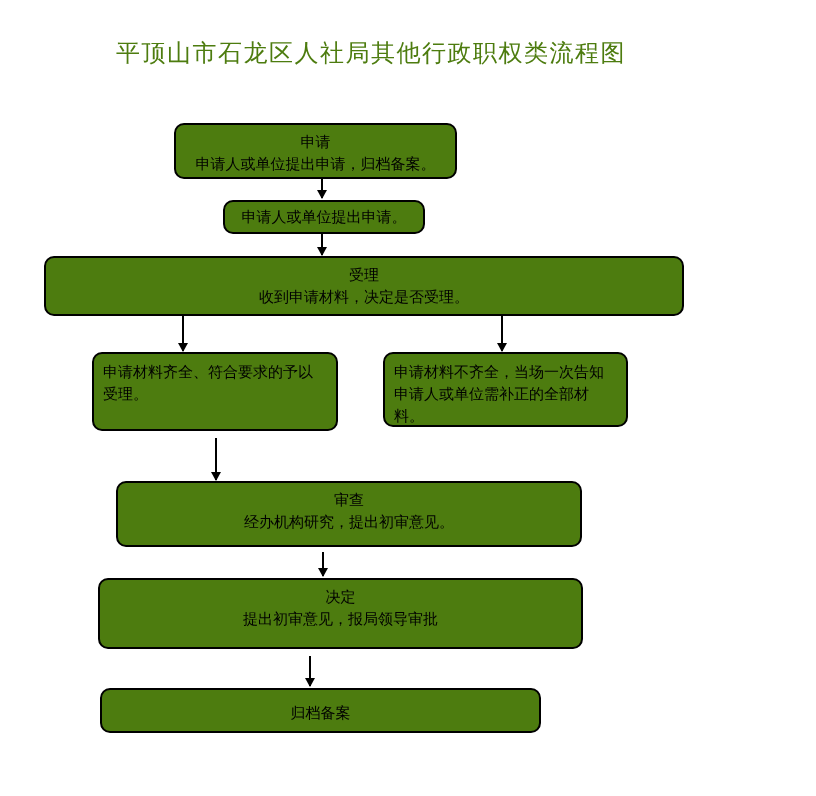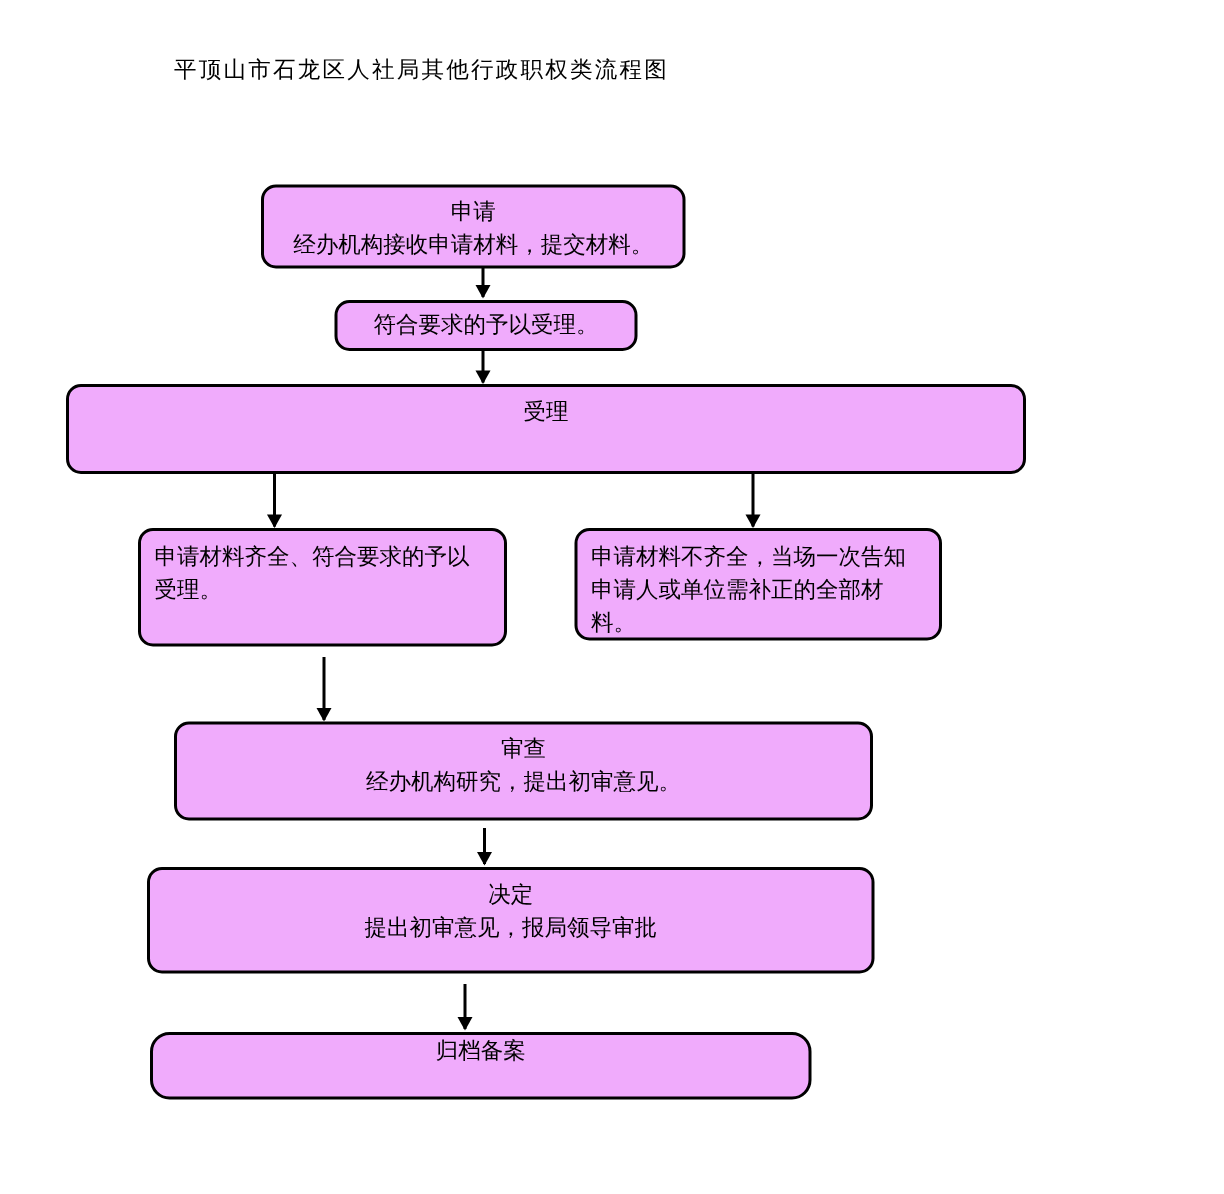--- a/index.html
+++ b/index.html
@@ -14,31 +14,31 @@
     background: #ffffff;
     font-family: "Liberation Serif", "DejaVu Serif", serif;
     color: #000000;
     overflow: hidden;
   }
   .page-title {
     position: absolute;
     left: 116px;
     top: 37px;
     width: 436px;
-    font-size: 15px;
+    font-size: 24px;
     letter-spacing: 1.5px;
     white-space: nowrap;
-    color: #000000;
+    color: #4d7c0f;
   }
   .node {
     position: absolute;
     box-sizing: border-box;
     border: 2px solid #000000;
     border-radius: 10px;
-    background: #f0abfc;
+    background: #4d7c0f;
     font-size: 15px;
     line-height: 22px;
     color: #000000;
   }
   .node.centered {
     text-align: center;
   }
   .node .heading {
     display: block;
   }
@@ -68,53 +68,54 @@
   }
 
   
   #node-apply    { left: 174px; top: 123px; width: 283px; height: 56px; padding-top: 6px; }
   #node-receive  { left: 223px; top: 200px; width: 202px; height: 34px; padding-top: 4px; }
   #node-accept   { left: 44px;  top: 256px; width: 640px; height: 60px; padding-top: 6px; }
   #node-accepted { left: 92px;  top: 352px; width: 246px; height: 79px; }
   #node-rejected { left: 383px; top: 352px; width: 245px; height: 75px; }
   #node-review   { left: 79px;  top: 481px; width: 466px; height: 66px; padding-top: 6px; margin-left: 37px; }
   #node-decide   { left: 98px;  top: 578px; width: 485px; height: 71px; padding-top: 6px; }
-  #node-archive  { left: 100px; top: 688px; width: 441px; height: 45px; padding-top: 0; border-radius: 13px; }
+  #node-archive  { left: 100px; top: 688px; width: 441px; height: 45px; padding-top: 12px; }
 
   
   #arrow-1 { left: 321px; top: 178px; height: 20px; }
   #arrow-2 { left: 321px; top: 234px; height: 21px; }
   #arrow-3 { left: 182px; top: 316px; height: 35px; }
   #arrow-4 { left: 501px; top: 316px; height: 35px; }
   #arrow-5 { left: 215px; top: 438px; height: 42px; }
   #arrow-6 { left: 322px; top: 552px; height: 24px; }
   #arrow-7 { left: 309px; top: 656px; height: 30px; }
 </style>
 </head>
 <body>
 
 <div class="canvas">
 
   <div class="page-title">平顶山市石龙区人社局其他行政职权类流程图</div>
 
   <div class="node centered" id="node-apply">
     <span class="heading">申请</span>
-    <span class="body">经办机构接收申请材料，提交材料。</span>
+    <span class="body">申请人或单位提出申请，归档备案。</span>
   </div>
 
   <div class="arrow" id="arrow-1"></div>
 
   <div class="node centered" id="node-receive">
-    <span class="body">符合要求的予以受理。</span>
+    <span class="body">申请人或单位提出申请。</span>
   </div>
 
   <div class="arrow" id="arrow-2"></div>
 
   <div class="node centered" id="node-accept">
     <span class="heading">受理</span>
+    <span class="body">收到申请材料，决定是否受理。</span>
   </div>
 
   <div class="arrow" id="arrow-3"></div>
   <div class="arrow" id="arrow-4"></div>
 
   <div class="node leftalign" id="node-accepted">
     <span class="body">申请材料齐全、符合要求的予以受理。</span>
   </div>
 
   <div class="node leftalign" id="node-rejected">

